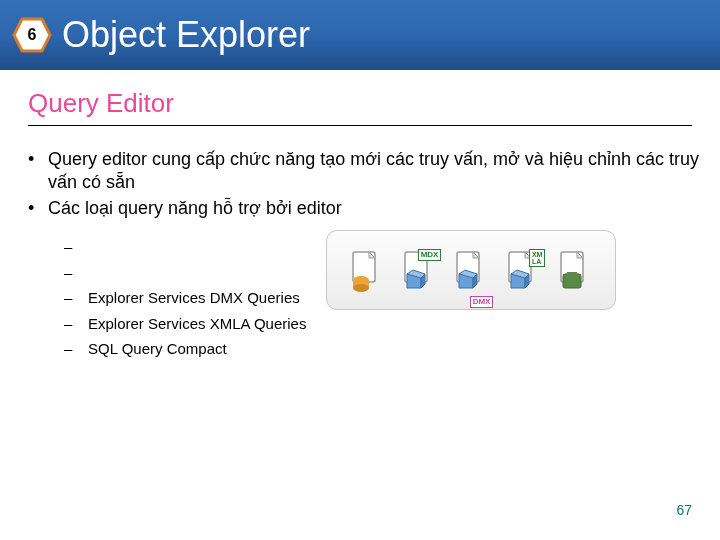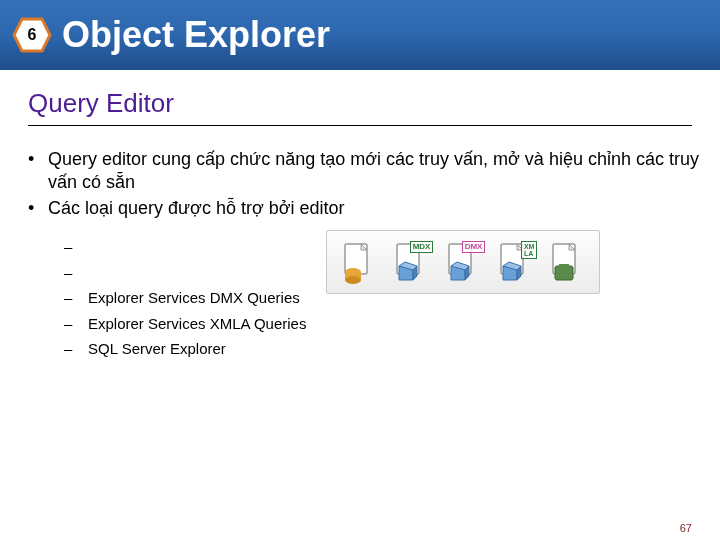--- a/index.html
+++ b/index.html
@@ -30,24 +30,24 @@
   .hexagon svg { width: 40px; height: 36px; }
   .hex-num {
     position: absolute;
     font-weight: bold;
     font-size: 16px;
     color: #000;
   }
   .title {
     color: #fff;
     font-size: 36px;
-    font-weight: bold;
+    font-weight: normal;
   }
   .subtitle {
-    color: #4c1d95;
+    color: #ec4899;
     font-size: 26px;
     margin: 18px 0 0 28px;
     font-weight: normal;
   }
   .divider {
     border-top: 1px solid #000;
     margin: 6px 28px 0 28px;
   }
   .content {
     margin: 22px 0 0 28px;
@@ -73,22 +73,22 @@
   .main-area {
     display: flex;
     align-items: flex-start;
   }
   .toolbar {
     margin-left: 20px;
     margin-top: 8px;
     display: flex;
     border: 1px solid #c8c8c8;
     background: linear-gradient(to bottom, #fdfdfd, #ececec);
-    padding: 6px;
-    border-radius: 2px;
+    padding: 14px;
+    border-radius: 11px;
   }
   .tool-icon {
     width: 48px;
     height: 50px;
     margin: 0 2px;
     display: flex;
     align-items: center;
     justify-content: center;
     position: relative;
   }
@@ -98,28 +98,28 @@
     top: 4px;
     right: 2px;
     font-size: 8px;
     font-weight: bold;
     line-height: 1;
     padding: 1px 2px;
     border: 1px solid;
     background: rgba(255,255,255,0.85);
   }
   .tag-mdx { border-color: #2a7a3a; color: #2a7a3a; }
-  .tag-dmx { border-color: #c04a9e; color: #c04a9e; }
+  .tag-dmx { border-color: #c04a9e; color: #c04a9e; margin-top: 47px; }
   .tag-xmla { border-color: #2a7a3a; color: #2a7a3a; font-size: 7px; }
   .page-num {
     position: absolute;
-    bottom: 6px;
+    bottom: 22px;
     right: 28px;
-    font-size: 11px;
-    color: #7f1d1d;
+    font-size: 14px;
+    color: #0f766e;
   }
 </style>
 </head>
 <body>
 
 <div class="header">
   <div class="hexagon">
     <svg viewBox="0 0 40 36">
       <polygon points="10,2 30,2 38,18 30,34 10,34 2,18" fill="#fff" stroke="#d97a2b" stroke-width="3"></polygon>
     </svg>
@@ -131,42 +131,42 @@
 <div class="subtitle">Query Editor</div>
 <div class="divider"></div>
 
 <div class="content">
   <div class="bullet-row">
     <div class="bullet-dot">•</div>
     <div>Query editor cung cấp chức năng tạo mới các truy vấn, mở và hiệu chỉnh các truy vấn có sẵn</div>
   </div>
   <div class="bullet-row">
     <div class="bullet-dot">•</div>
-    <div>Các loại query được hỗ trợ bởi editor</div>
+    <div>Các loại query năng hỗ trợ bởi editor</div>
   </div>
 
   <div class="main-area">
     <div class="sublist">
       <div class="sub-row">
         <div class="sub-dash">–</div>
       </div>
       <div class="sub-row">
         <div class="sub-dash">–</div>
       </div>
       <div class="sub-row">
         <div class="sub-dash">–</div>
         <div>Explorer Services DMX Queries</div>
       </div>
       <div class="sub-row">
         <div class="sub-dash">–</div>
         <div>Explorer Services XMLA Queries</div>
       </div>
       <div class="sub-row">
         <div class="sub-dash">–</div>
-        <div>SQL Server Explorer</div>
+        <div>SQL Query Compact</div>
       </div>
     </div>
 
     <div class="toolbar">
       <div class="tool-icon">
         <svg viewBox="0 0 40 44">
           <rect x="6" y="4" width="22" height="30" rx="2" fill="#fff" stroke="#999" stroke-width="1.5"></rect>
           <polygon points="22,4 28,10 22,10" fill="#e0e0e0" stroke="#999" stroke-width="1"></polygon>
           <ellipse cx="14" cy="32" rx="8" ry="4" fill="#e8a63a"></ellipse>
           <rect x="6" y="32" width="16" height="8" fill="#e8a63a"></rect>

